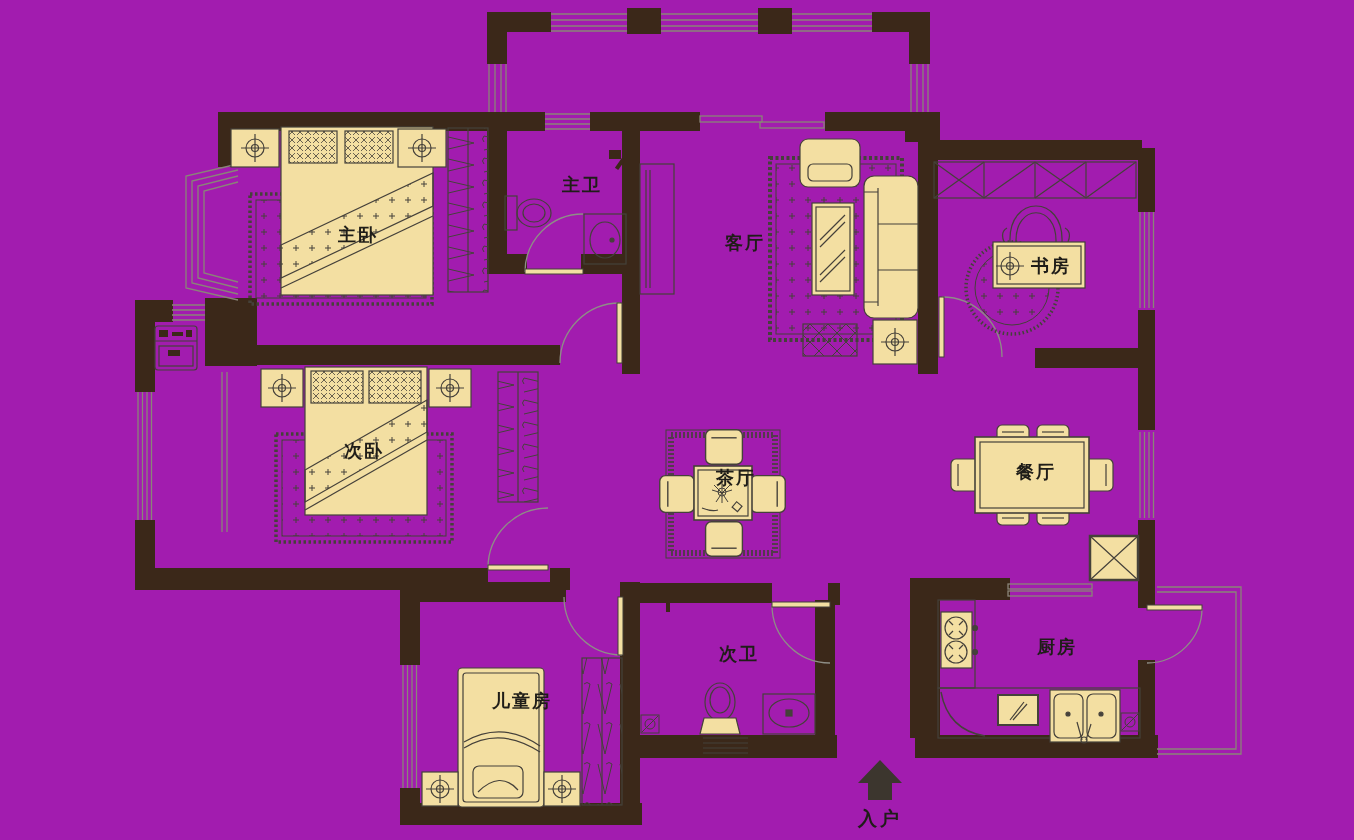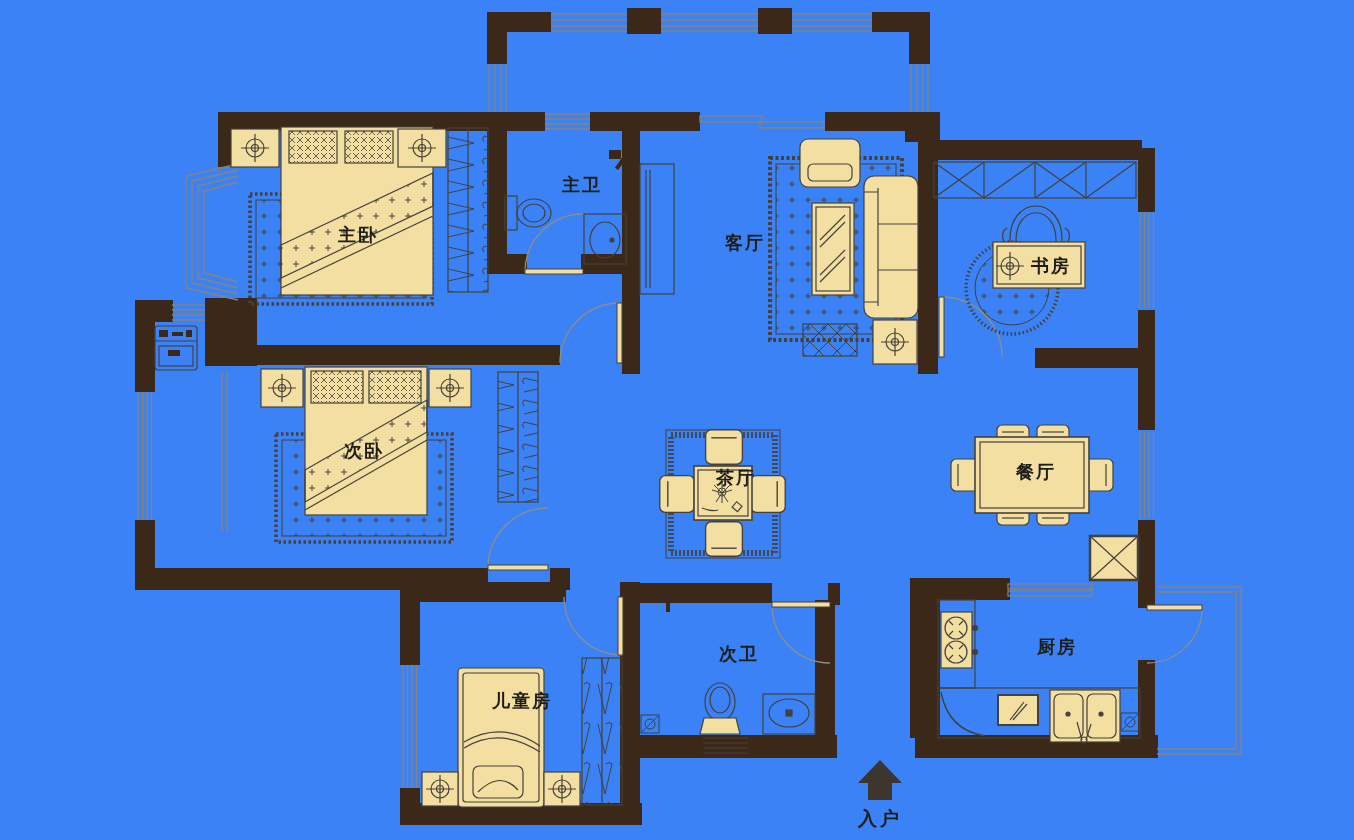--- a/index.html
+++ b/index.html
@@ -1,16 +1,16 @@
 <!DOCTYPE html>
 <html><head>
 <meta charset="utf-8">
 <style>
   html,body{margin:0;padding:0;background:#F3DFA2;}
-  .stage{position:relative;width:1354px;height:840px;background:#3b82f6;overflow:hidden;
+  .stage{position:relative;width:1354px;height:840px;background:#a21caf;overflow:hidden;
          font-family:"DejaVu Sans",sans-serif;}
   svg text{font-family:"DejaVu Sans",sans-serif;font-weight:700;fill:#1f1d18;}
   .room-label{font-size:18px;letter-spacing:2px;}
   .entry-label{font-size:19px;letter-spacing:3px;}
 </style>
 </head>
 <body>
 
 <div class="stage">
 <svg width="1354" height="840" viewBox="0 0 1354 840">

